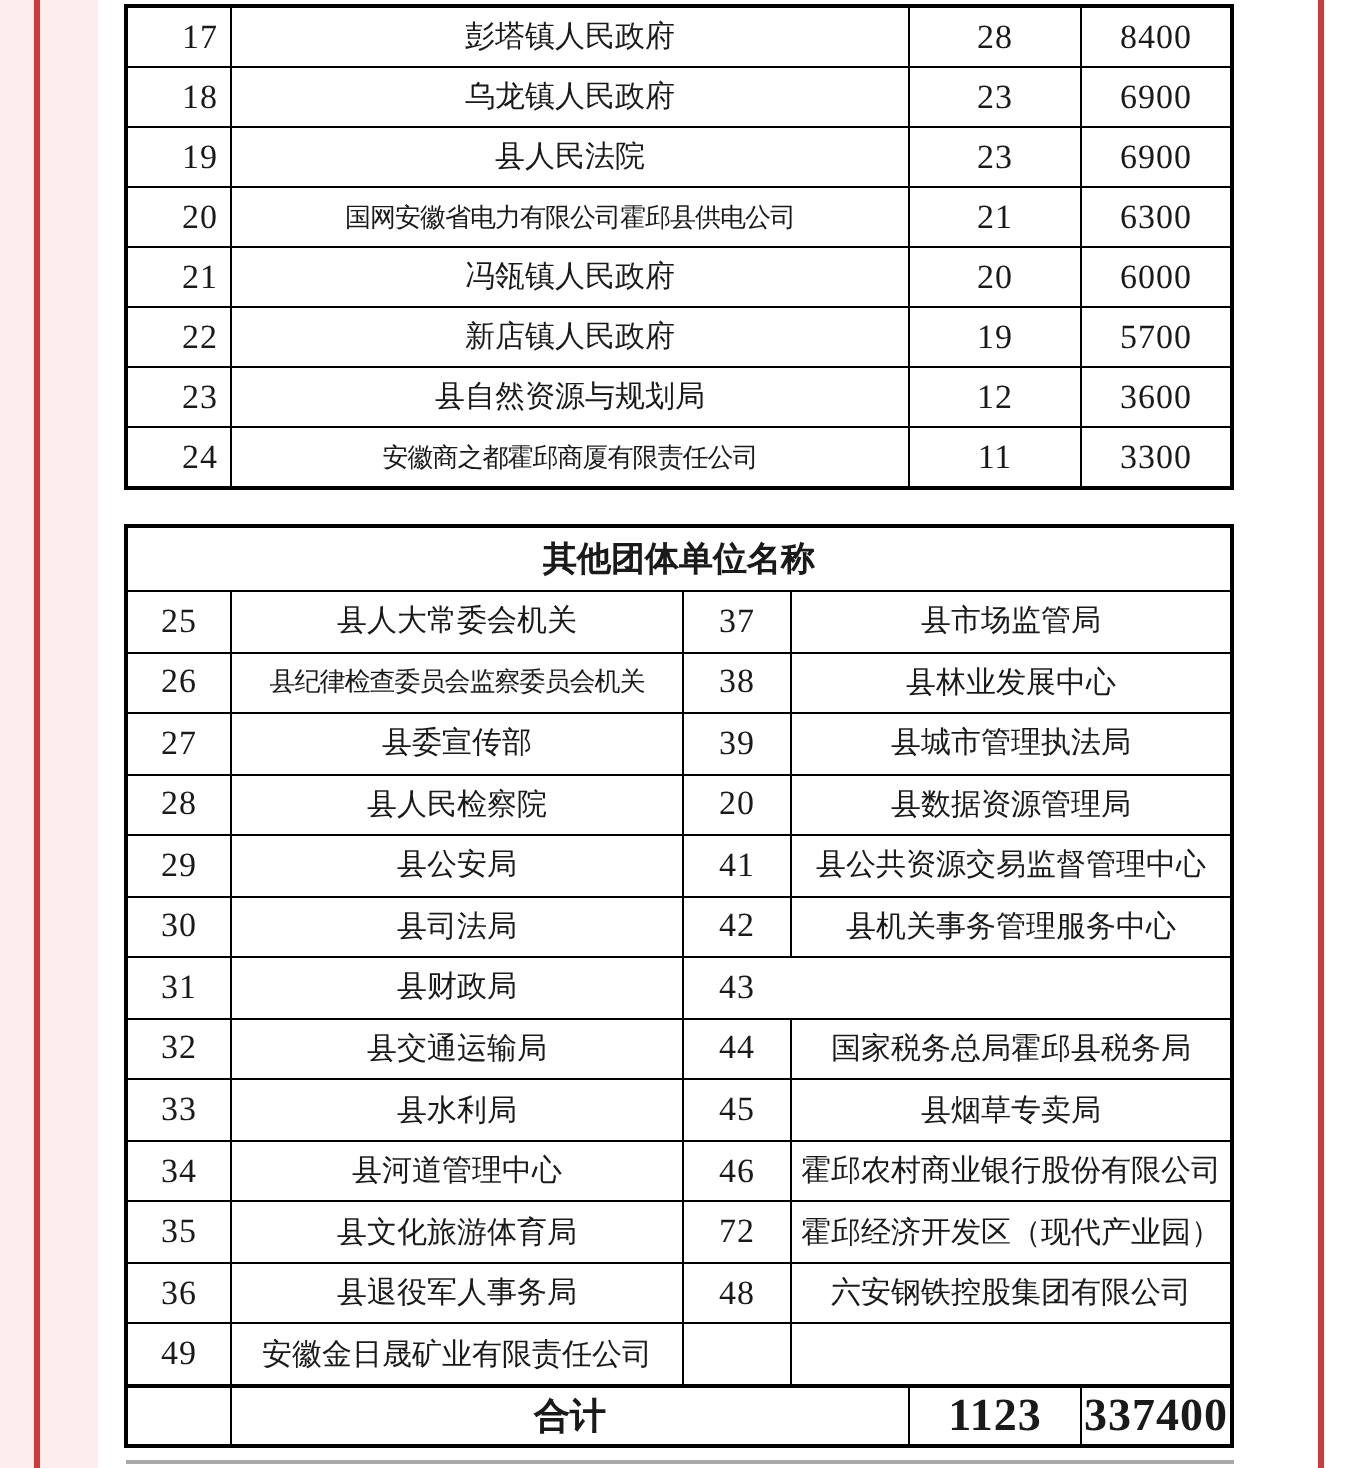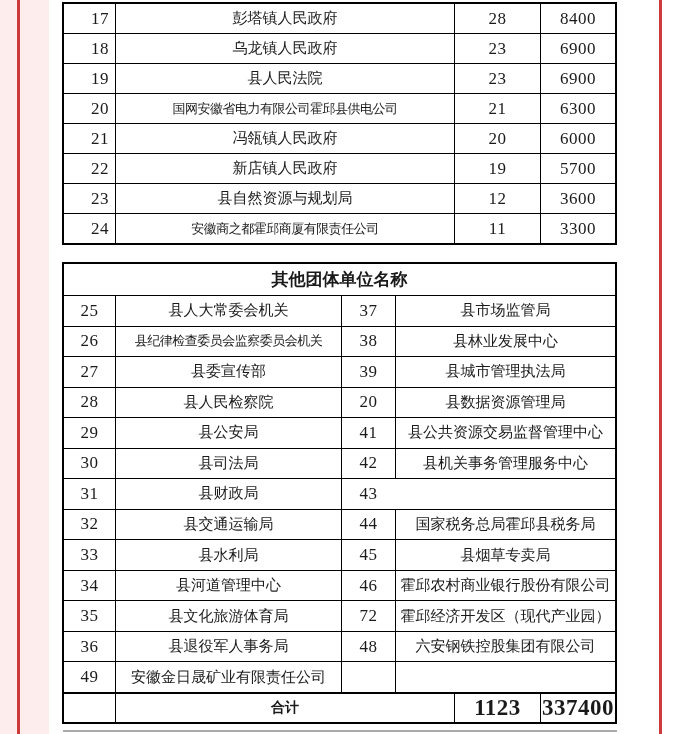--- a/index.html
+++ b/index.html
@@ -69,21 +69,21 @@
   .w-amt  { flex: 1; }
   .w-no1  { width: 51px;  flex: none; }
   .w-nm1  { width: 226px; flex: none; }
   .w-no2  { width: 54px;  flex: none; }
   .w-nm2  { flex: 1; }
   .w-full { flex: 1; }
   .num  { font-size: 17px; letter-spacing: 0.5px; }
   .name { font-size: 15px; }
   .name .tight, span.tight { font-size: 13px; letter-spacing: -0.5px; }
   .hdr-text   { font-size: 17px; font-weight: bold; }
-  .total-text { font-size: 14px; font-weight: bold; }
+  .total-text { font-size: 18px; font-weight: bold; }
   .total-num  { font-size: 23px; font-weight: bold; letter-spacing: 0.5px; }
 </style>
 </head>
 <body>
 
 <div class="page">
 
   <div class="pink-band"></div>
   <div class="red-rule left"></div>
   <div class="red-rule right"></div>

